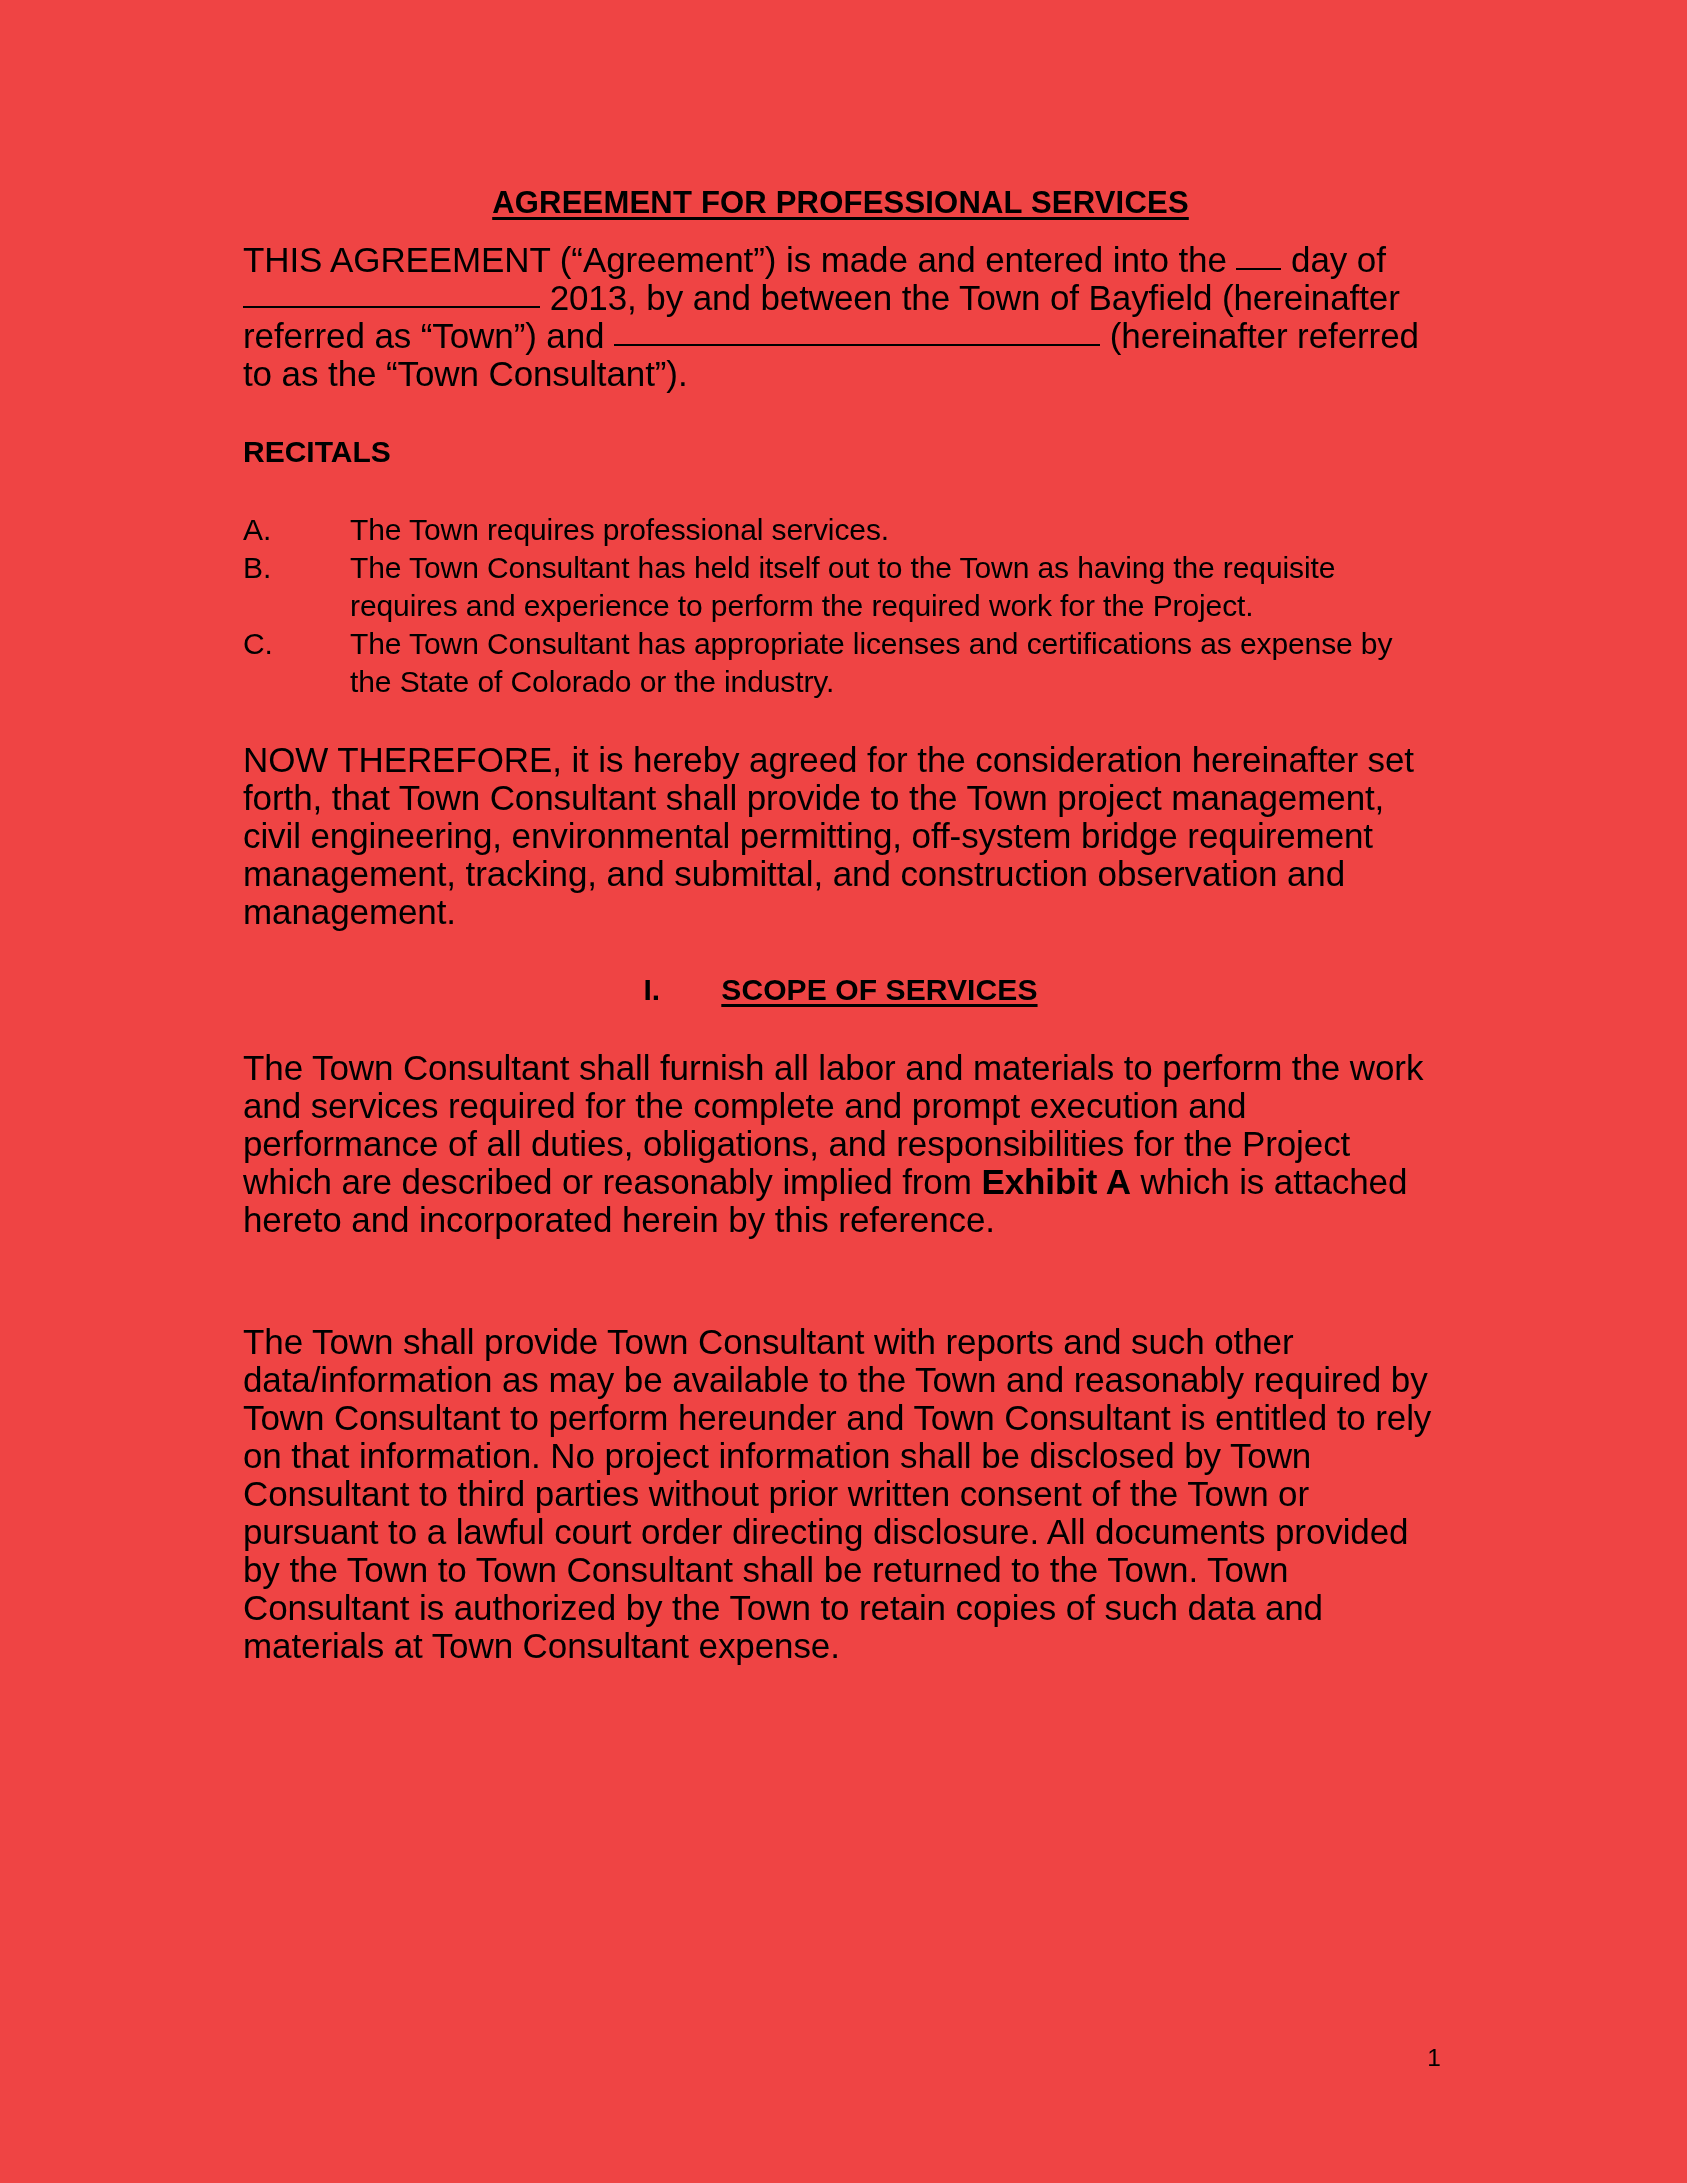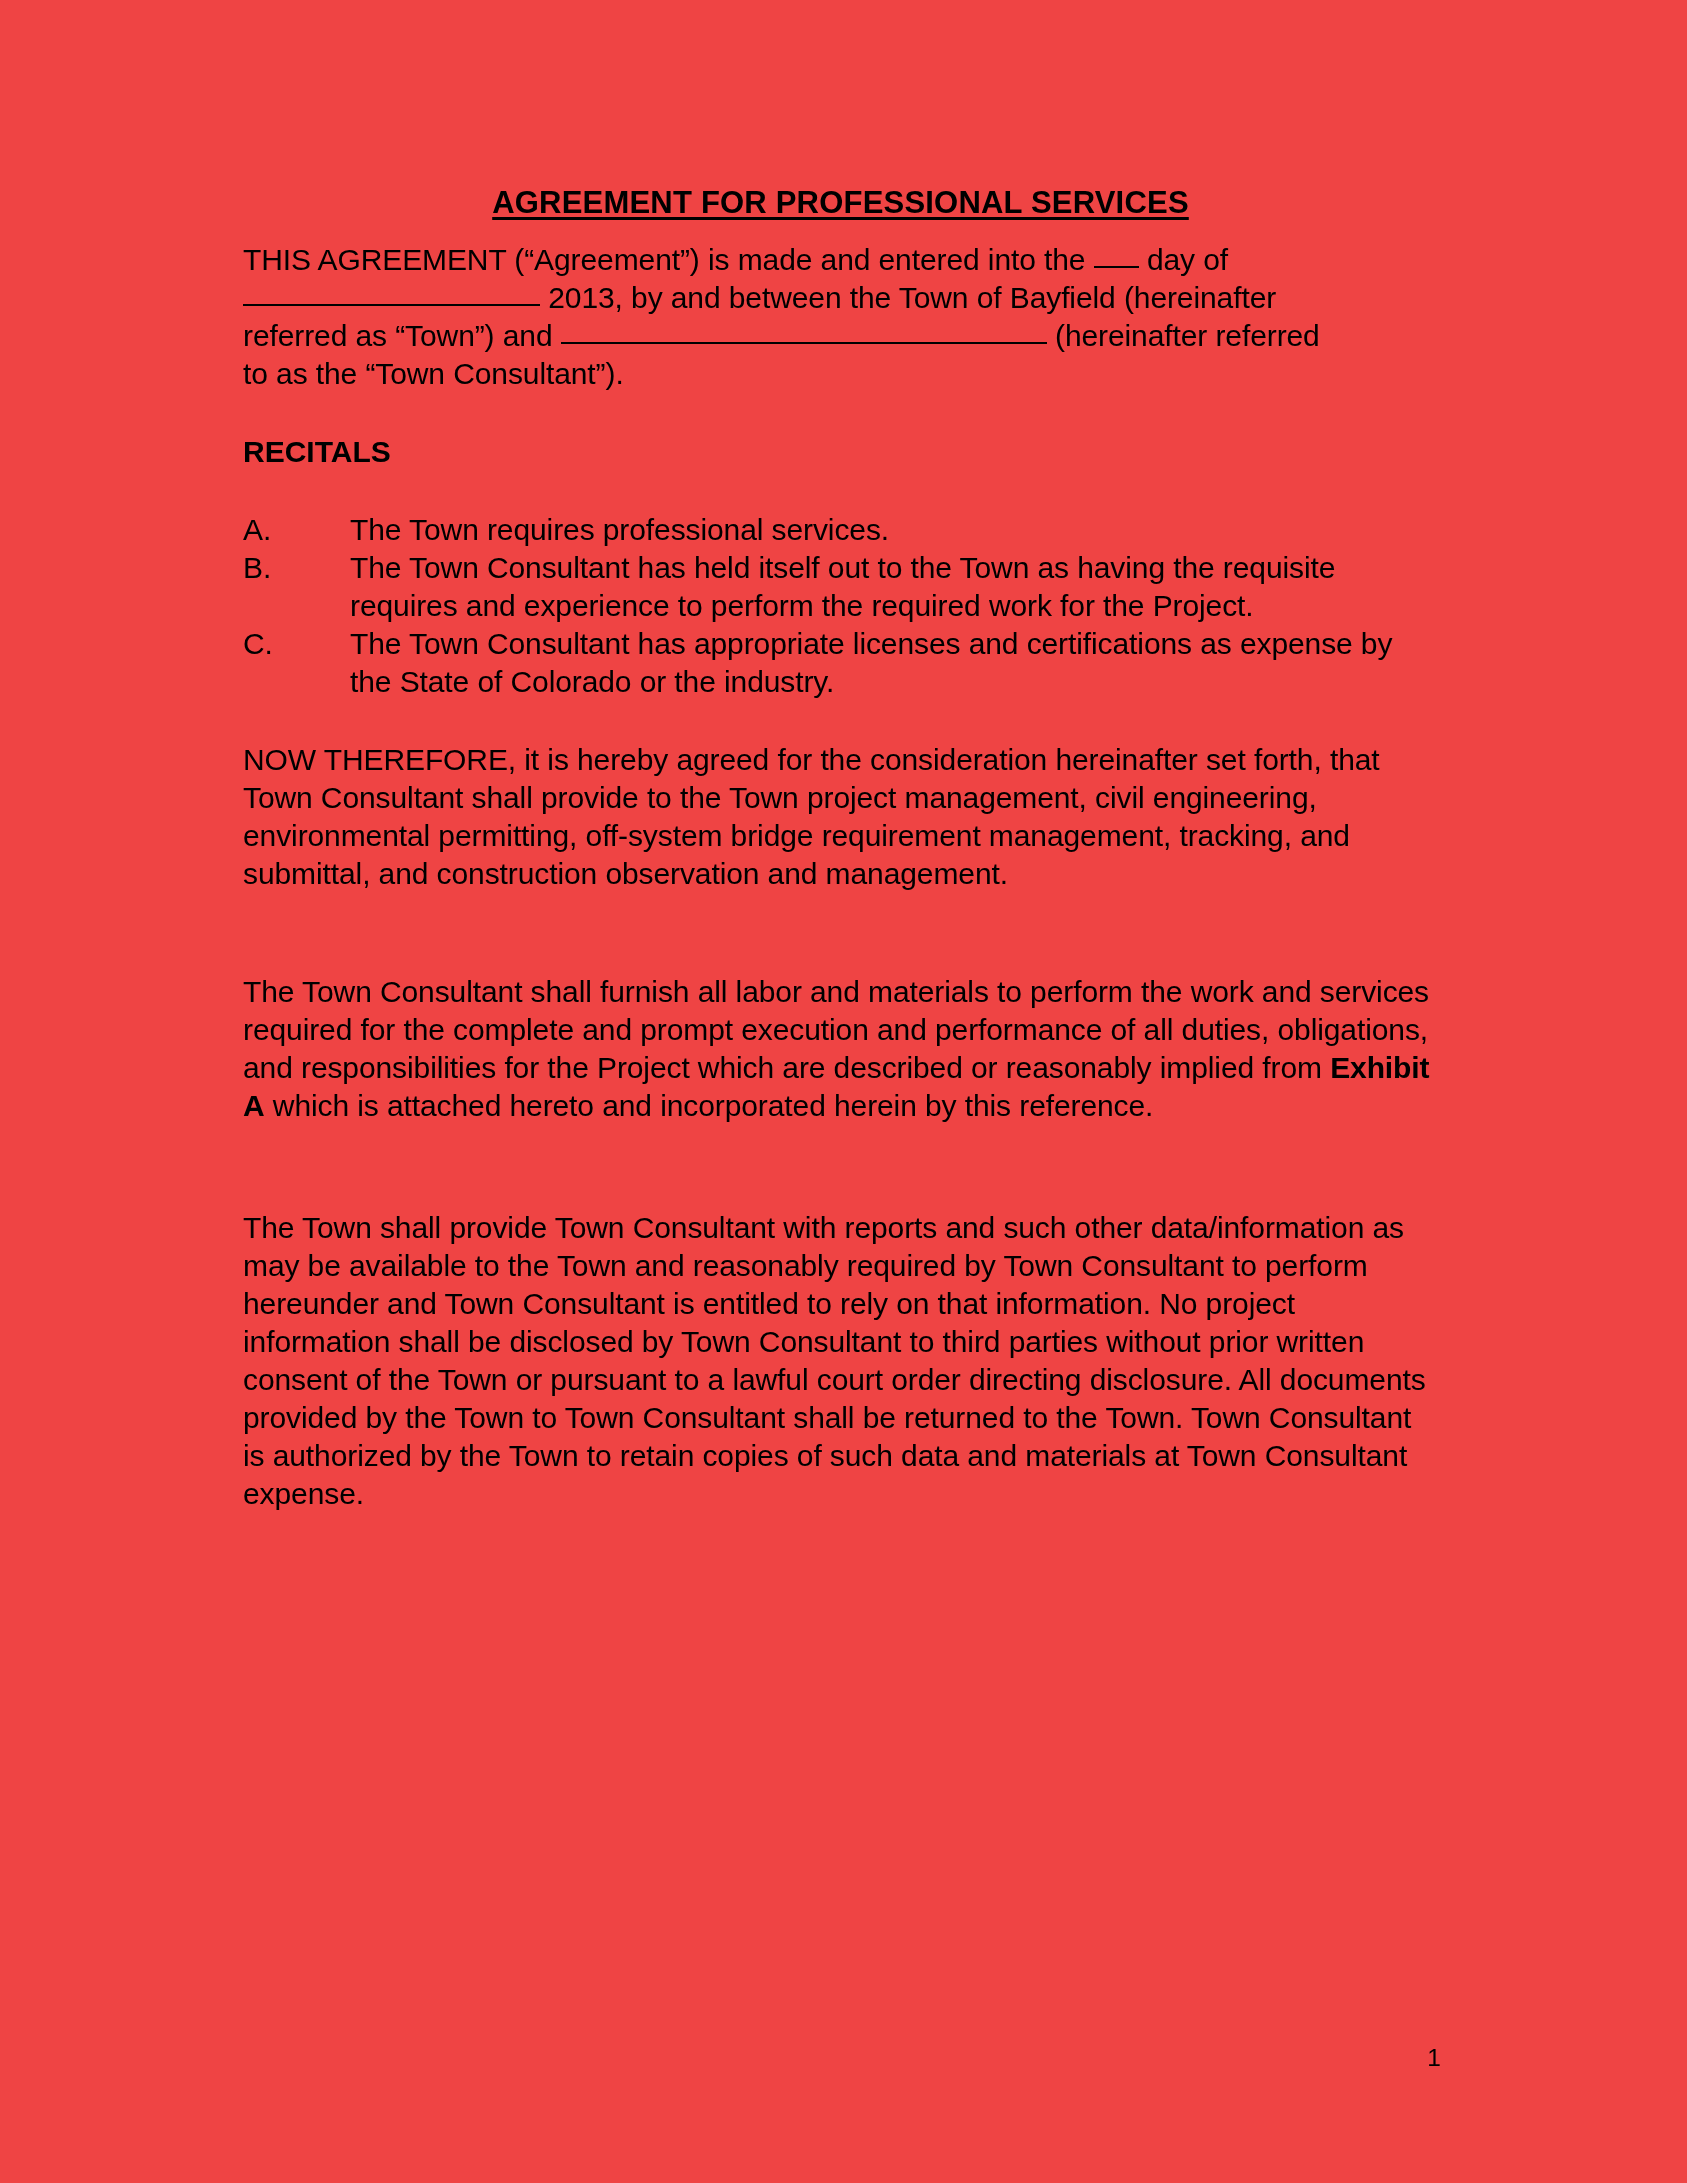--- a/index.html
+++ b/index.html
@@ -37,21 +37,21 @@
     text-align: center;
     font-size: 31px;
     font-weight: bold;
     letter-spacing: 0.2px;
     line-height: 1.18;
     margin: 0 0 19px 0;
   }
   .doc-title .u { text-decoration: underline; text-underline-offset: 4.4px; }
 
   p.para {
-    font-size: 30px;
+    font-size: 35px;
     line-height: 38px;
     margin: 0;
     text-align: left;
     letter-spacing: -0.1px;
   }
   .gap-md { height: 40px; }
   .gap-lg { height: 44px; }
 
   .section-heading {
     text-align: center;
@@ -151,20 +151,21 @@
         <span class="recital-text">The Town Consultant has appropriate licenses and certifications as expense by the State of Colorado or the industry.</span>
       </div>
     </div>
 
     <div class="gap-md"></div>
 
     <p class="para">NOW THEREFORE, it is hereby agreed for the consideration hereinafter set forth, that Town Consultant shall provide to the Town project management, civil engineering, environmental permitting, off-system bridge requirement management, tracking, and submittal, and construction observation and management.</p>
 
     <div class="gap-md"></div>
 
+    <p class="section-heading"><span class="numeral-plain">I.</span><span class="numeral-sp-wide"></span><span class="u">SCOPE OF SERVICES</span></p>
 
     <div class="gap-md"></div>
 
     <p class="para"><span>The Town Consultant shall furnish all labor and materials to perform the work and services required for the complete and prompt execution and performance of all duties, obligations, and responsibilities for the Project which are described or reasonably implied from </span><b class="bold">Exhibit A</b><span> which is attached hereto and incorporated herein by this reference.</span></p>
 
     <div class="gap-lg"></div>
 
 
     <div class="gap-md"></div>
 

